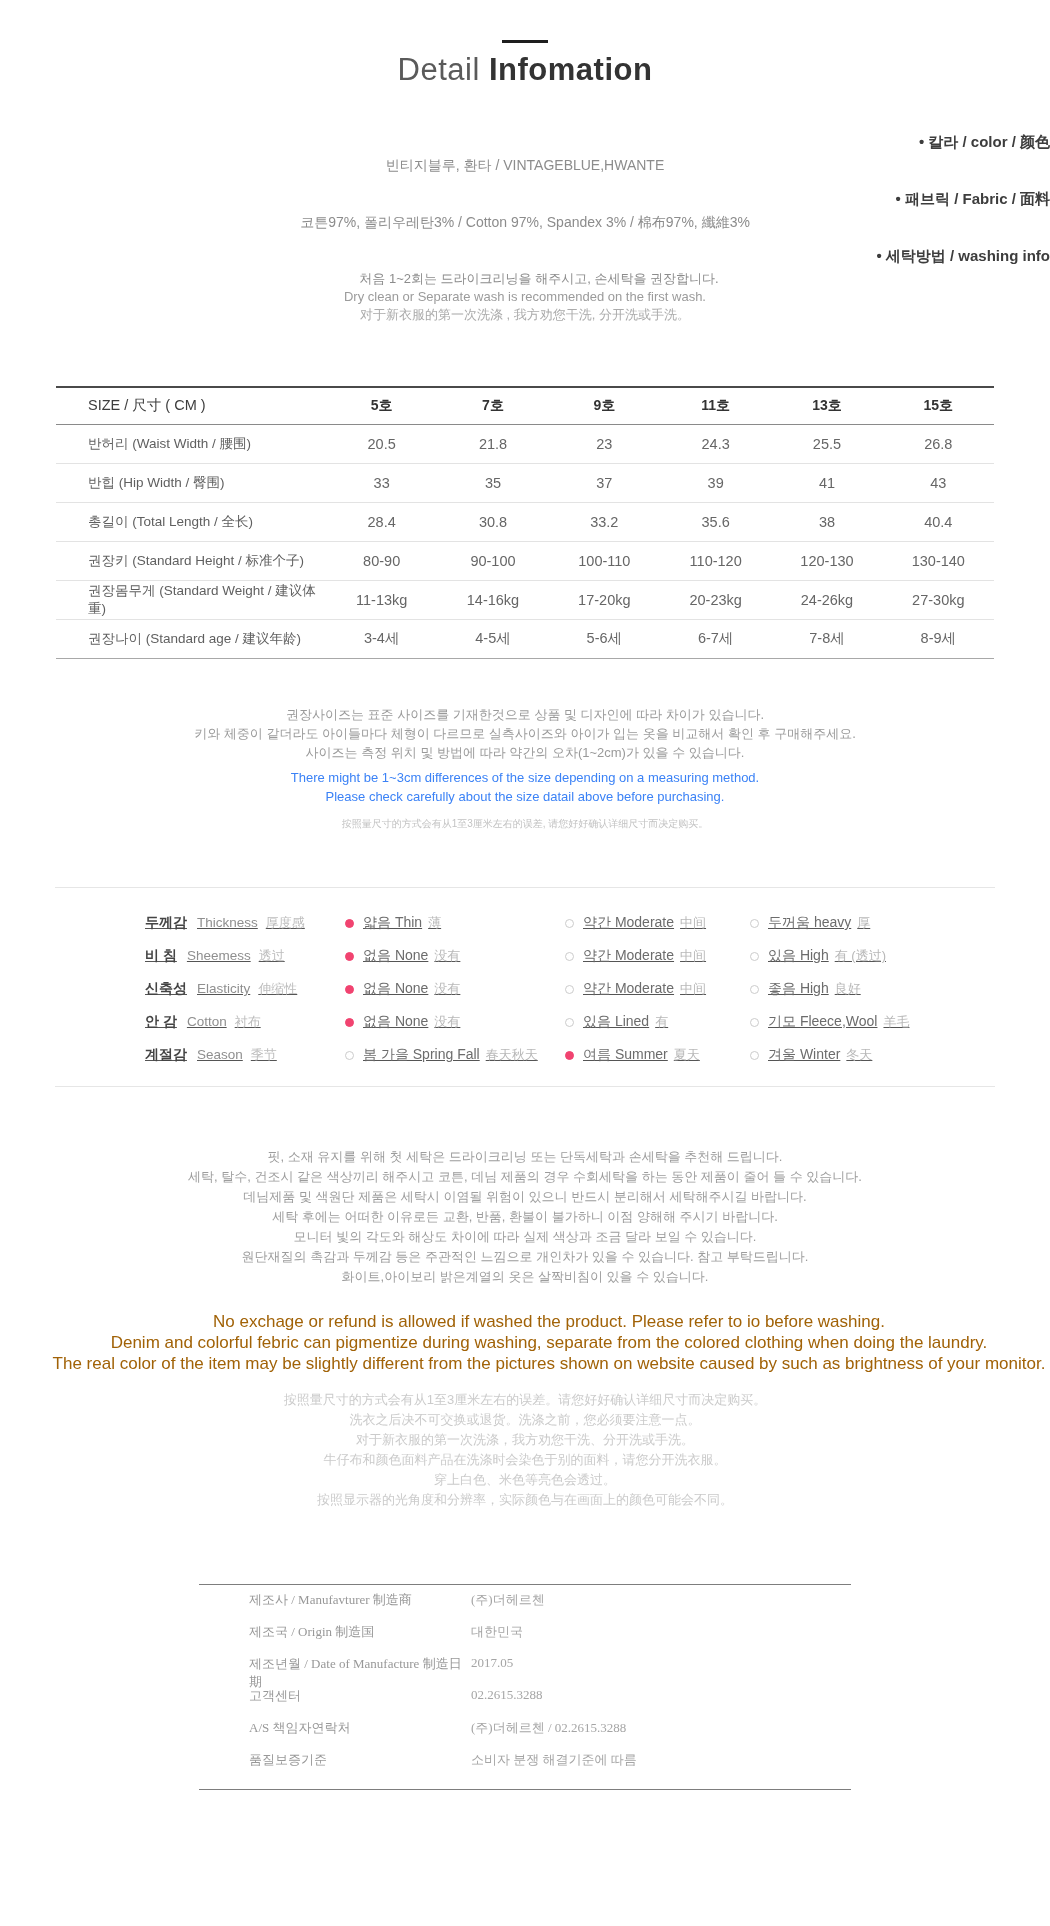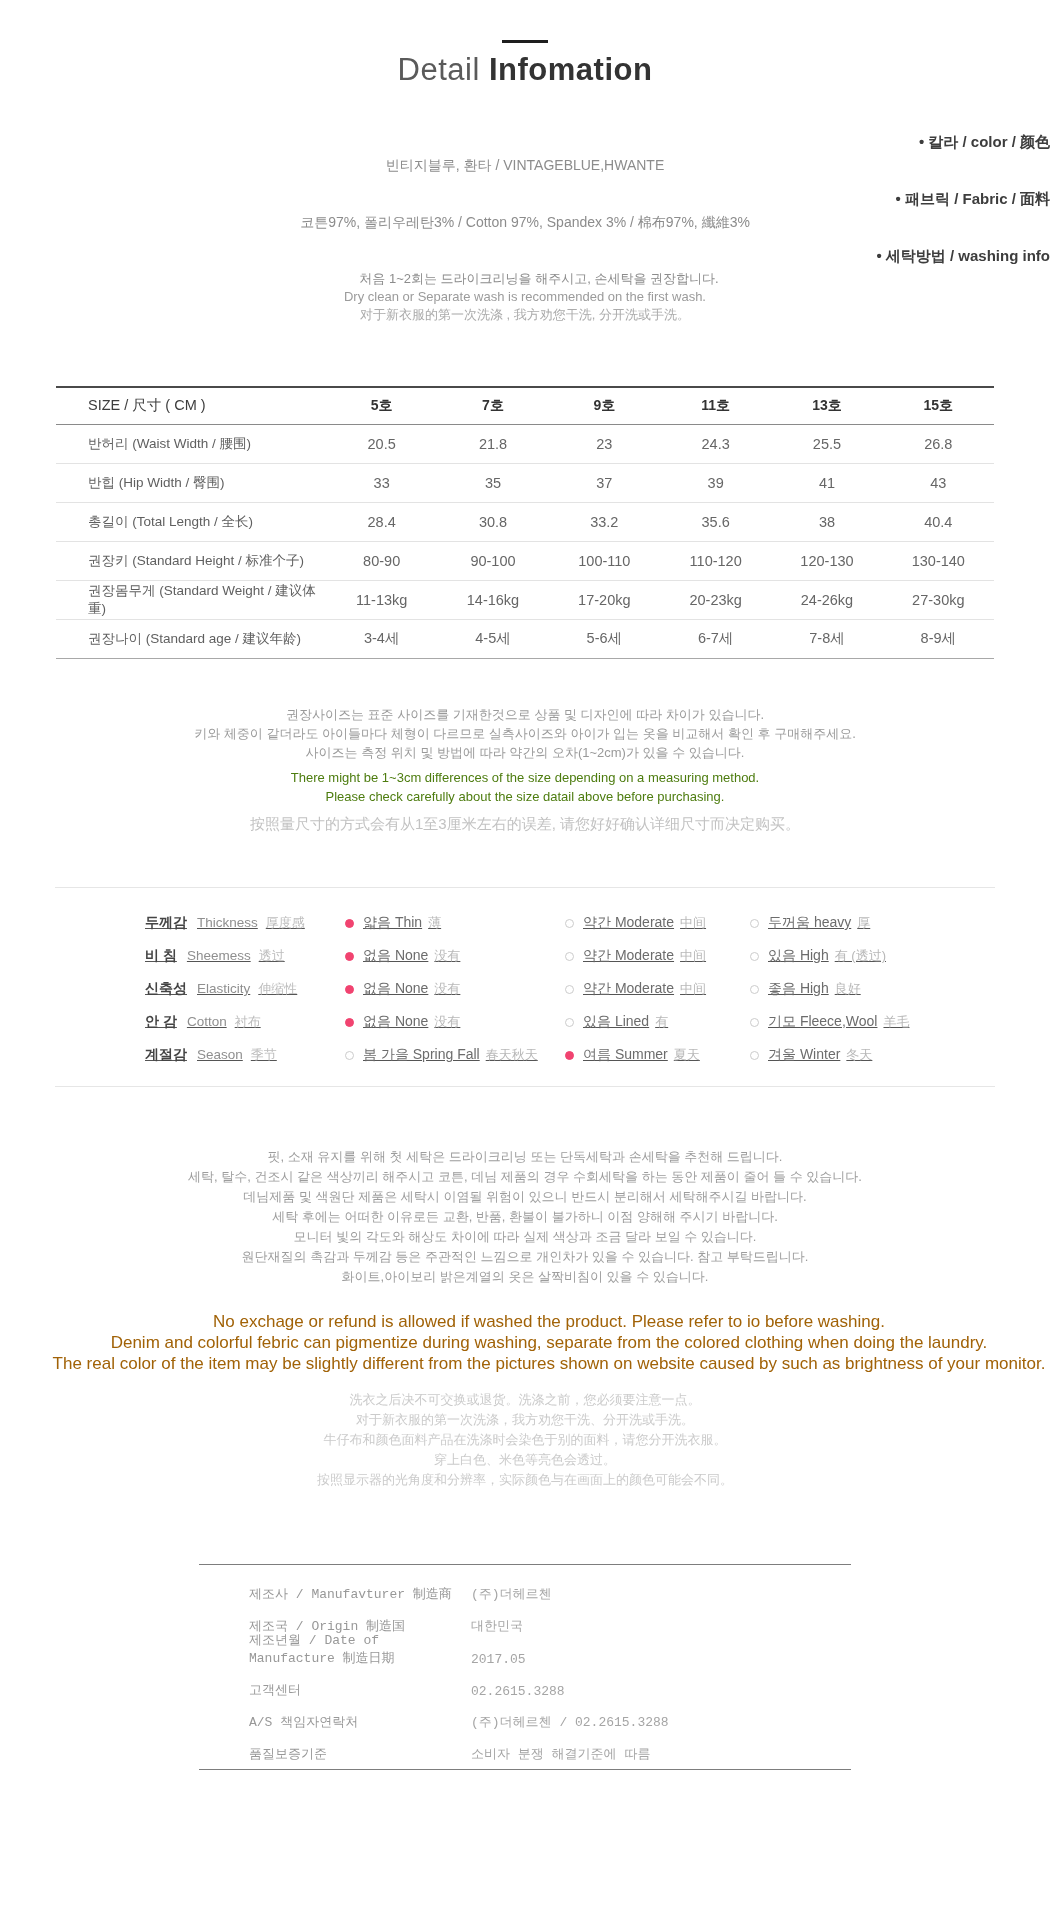--- a/index.html
+++ b/index.html
@@ -29,22 +29,22 @@
   table.size thead th.lbl { text-align:left; padding-left:32px; color:#3d3d3d; font-size:14.5px; }
   table.size thead th:not(.lbl) { font-weight:700; }
   table.size tbody tr { border-bottom:1px solid #e3e3e3; }
   table.size tbody tr:last-child { border-bottom:1px solid #a8a8a8; }
   table.size tbody td { height:39px; text-align:center; font-size:14.5px; color:#666; }
   table.size td.lbl { text-align:left; padding-left:32px; font-size:13.5px; color:#5f5f5f; }
   table.size col.c-label { width:270px; }
 
   .size-notes { margin-top:46px; text-align:center; }
   .sn-ko { font-size:13px; color:#9a9a9a; line-height:19px; }
-  .sn-en { margin-top:6px; font-size:13px; color:#4d7c0f; line-height:19px; }
-  .sn-zh { margin-top:8px; font-size:15px; color:#c2c2c2; line-height:19px; }
+  .sn-en { margin-top:6px; font-size:13px; color:#3b82f6; line-height:19px; }
+  .sn-zh { margin-top:8px; font-size:10px; color:#c2c2c2; line-height:19px; }
 
   .divider { margin:0 55px; border-top:1px solid #e6e6e6; }
   .divider.d1 { margin-top:54px; }
   .divider.d2 { margin-top:14px; }
 
   .attr-section { padding-top:19px;text-decoration:underline; }
   .attr-row { display:flex; align-items:center; height:33px; padding-left:145px; font-size:14px; }
   .attr-label { width:200px; }
   .attr-ko { font-weight:700; color:#444; margin-right:10px; }
   .attr-en { color:#8f8f8f; margin-right:8px; font-size:13.5px; }
@@ -57,21 +57,21 @@
   .dot.selected { background:#f14370; border-color:#f14370; }
   .opt-t { color:#6c6c6c; margin-right:6px; }
   .opt-zh { color:#b8b8b8; font-size:13px; }
 
   .care { text-align:center; }
   .care-ko { margin-top:60px; font-size:13px; color:#9c9c9c; line-height:20px; }
   .care-en { margin-top:24px; font-size:17px; color:#a16207; line-height:21px;margin-left:48px; }
   .care-zh { margin-top:16px; font-size:13px; color:#cbcbcb; line-height:20px; }
 
   .mfg { width:652px; margin:74px auto 0; border-top:1px solid #7d7d7d; border-bottom:1px solid #7d7d7d; padding:6px 0; }
-  .mfg-row { display:flex; align-items:flex-end; height:32px; font-family:Liberation Mono, monospace; font-size:13px; }
+  .mfg-row { display:flex; align-items:flex-start; height:32px; font-family:Liberation Serif, serif; font-size:13px; }
   .mfg-label { width:272px; padding-left:50px; color:#989898; }
   .mfg-value { color:#a5a5a5; }
 </style>
 </head>
 <body>
 
 <div class="top-line"></div>
 
 <h1 class="page-title"><span class="t-light">Detail</span> <span class="t-bold">Infomation</span></h1>
 
@@ -294,20 +294,21 @@
     <div>모니터 빛의 각도와 해상도 차이에 따라 실제 색상과 조금 달라 보일 수 있습니다.</div>
     <div>원단재질의 촉감과 두께감 등은 주관적인 느낌으로 개인차가 있을 수 있습니다. 참고 부탁드립니다.</div>
     <div>화이트,아이보리 밝은계열의 옷은 살짝비침이 있을 수 있습니다.</div>
   </div>
   <div class="care-en">
     <div>No exchage or refund is allowed if washed the product. Please refer to io before washing.</div>
     <div>Denim and colorful febric can pigmentize during washing, separate from the colored clothing when doing the laundry.</div>
     <div>The real color of the item may be slightly different from the pictures shown on website caused by such as brightness of your monitor.</div>
   </div>
   <div class="care-zh">
+    <div>按照量尺寸的方式会有从1至3厘米左右的误差。请您好好确认详细尺寸而决定购买。</div>
     <div>洗衣之后决不可交换或退货。洗涤之前，您必须要注意一点。</div>
     <div>对于新衣服的第一次洗涤，我方劝您干洗、分开洗或手洗。</div>
     <div>牛仔布和颜色面料产品在洗涤时会染色于别的面料，请您分开洗衣服。</div>
     <div>穿上白色、米色等亮色会透过。</div>
     <div>按照显示器的光角度和分辨率，实际颜色与在画面上的颜色可能会不同。</div>
   </div>
 </div>
 
 <div class="mfg">
   <div class="mfg-row">

